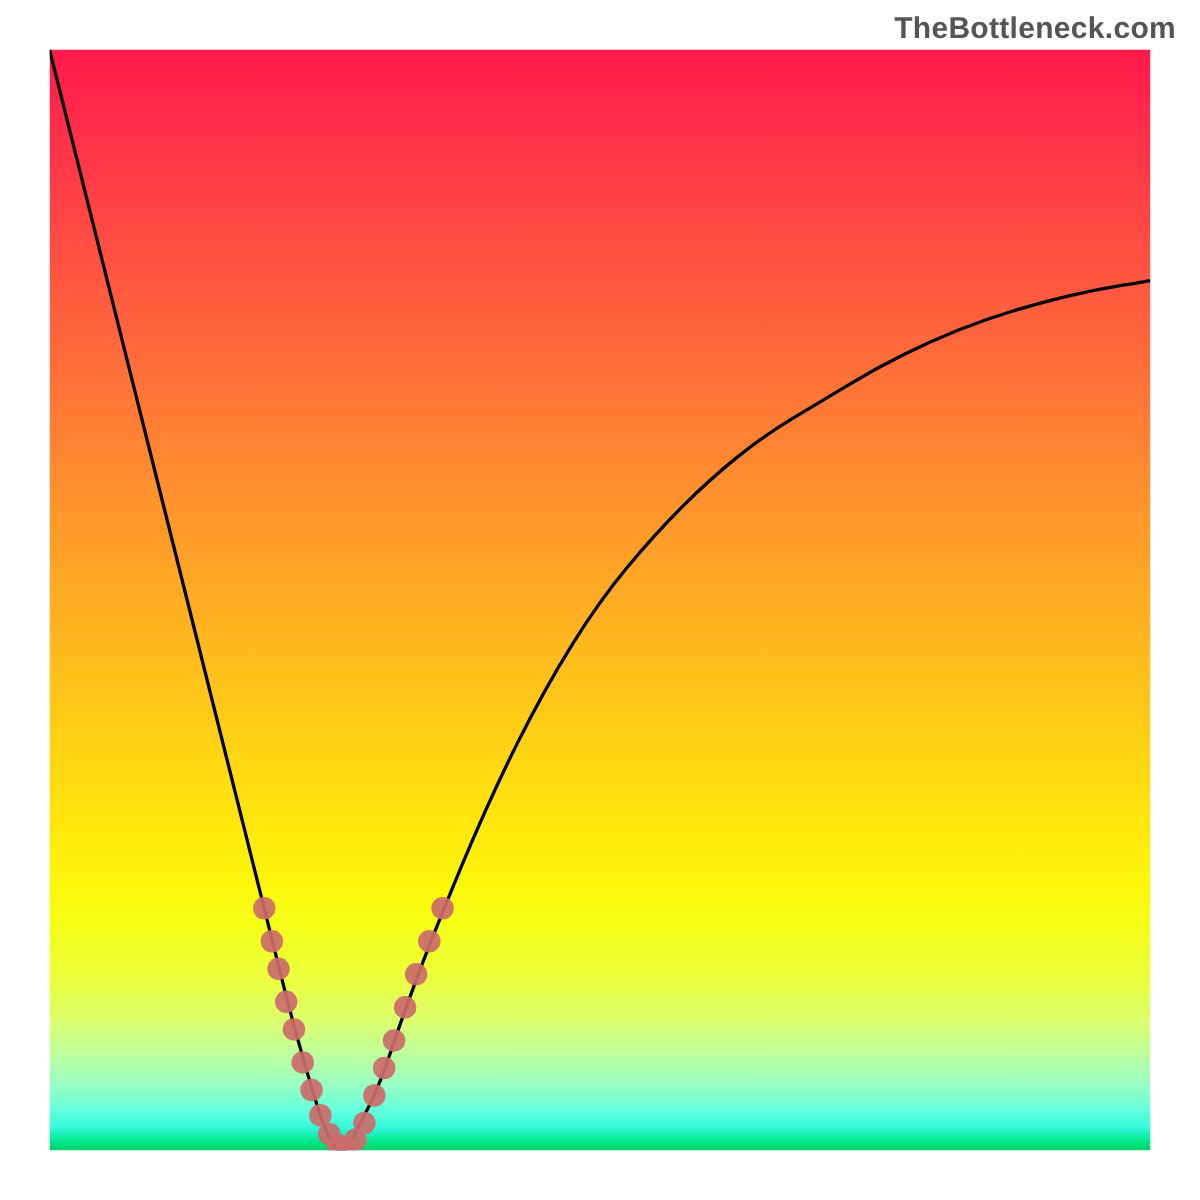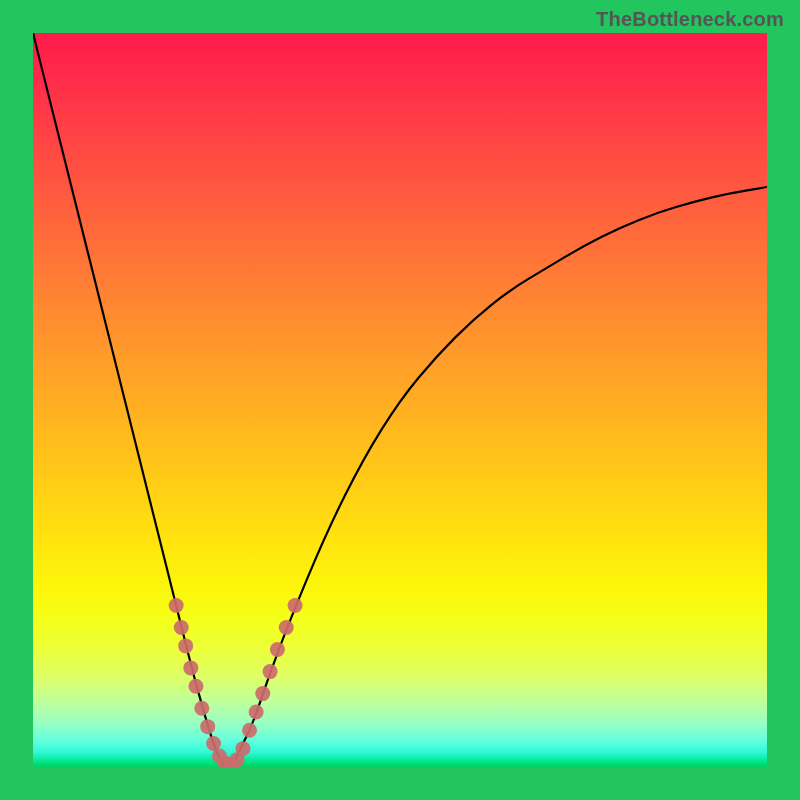--- a/index.html
+++ b/index.html
@@ -10,21 +10,21 @@
       position: relative;
       overflow: hidden;
       font-family: Arial, sans-serif;
     }
     .outer-frame {
       position: absolute;
       top: 0;
       left: 0;
       width: 800px;
       height: 800px;
-      background: #22c55e;
+      background: #ffffff;
     }
     .watermark {
       position: absolute;
       top: 8px;
       right: 16px;
       color: #555;
       font-size: 20px;
       font-weight: 600;
       letter-spacing: 0.2px;
       z-index: 10;

